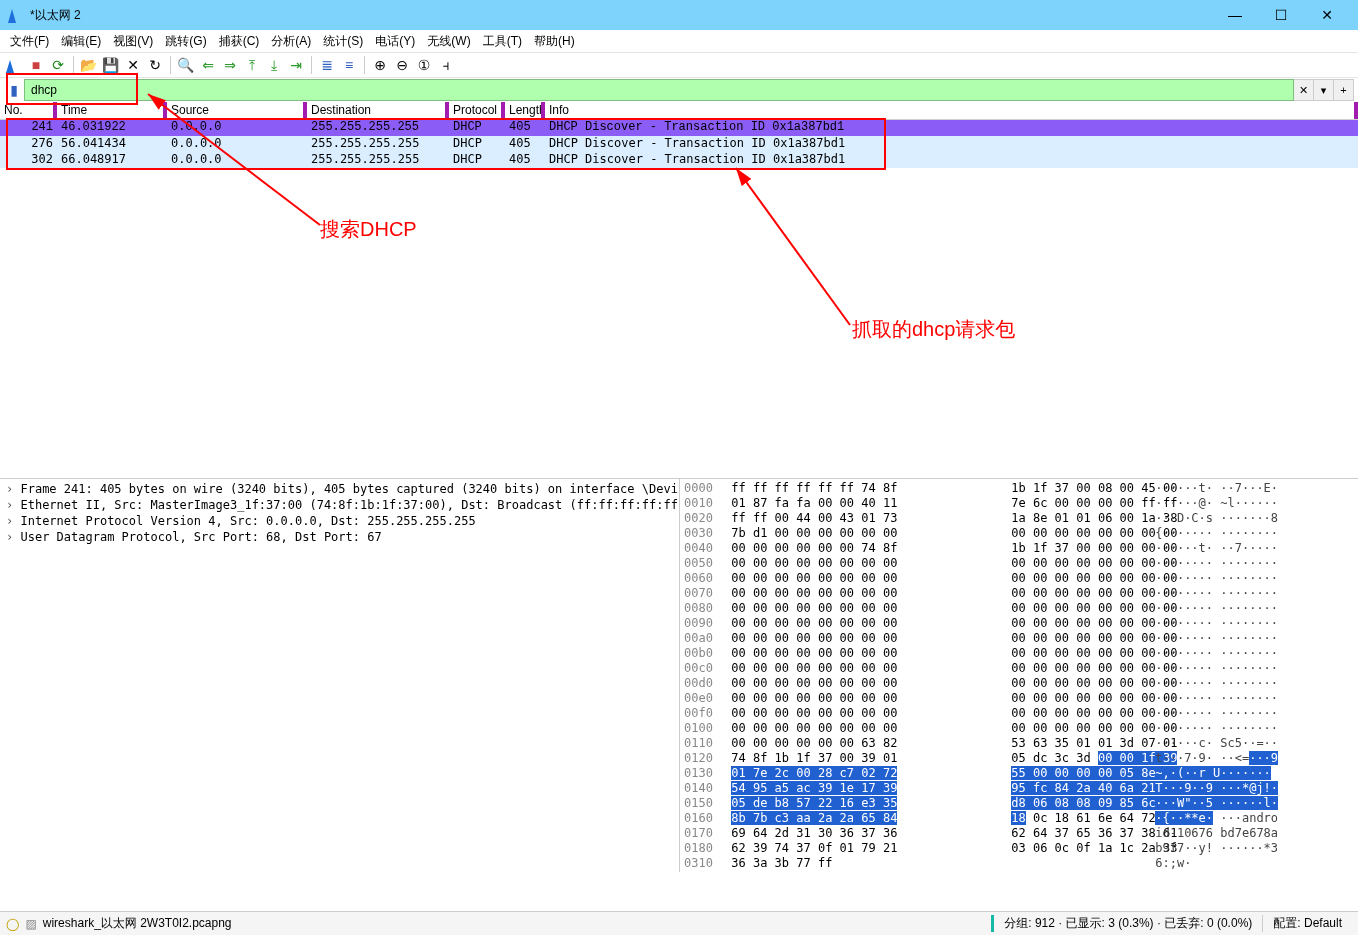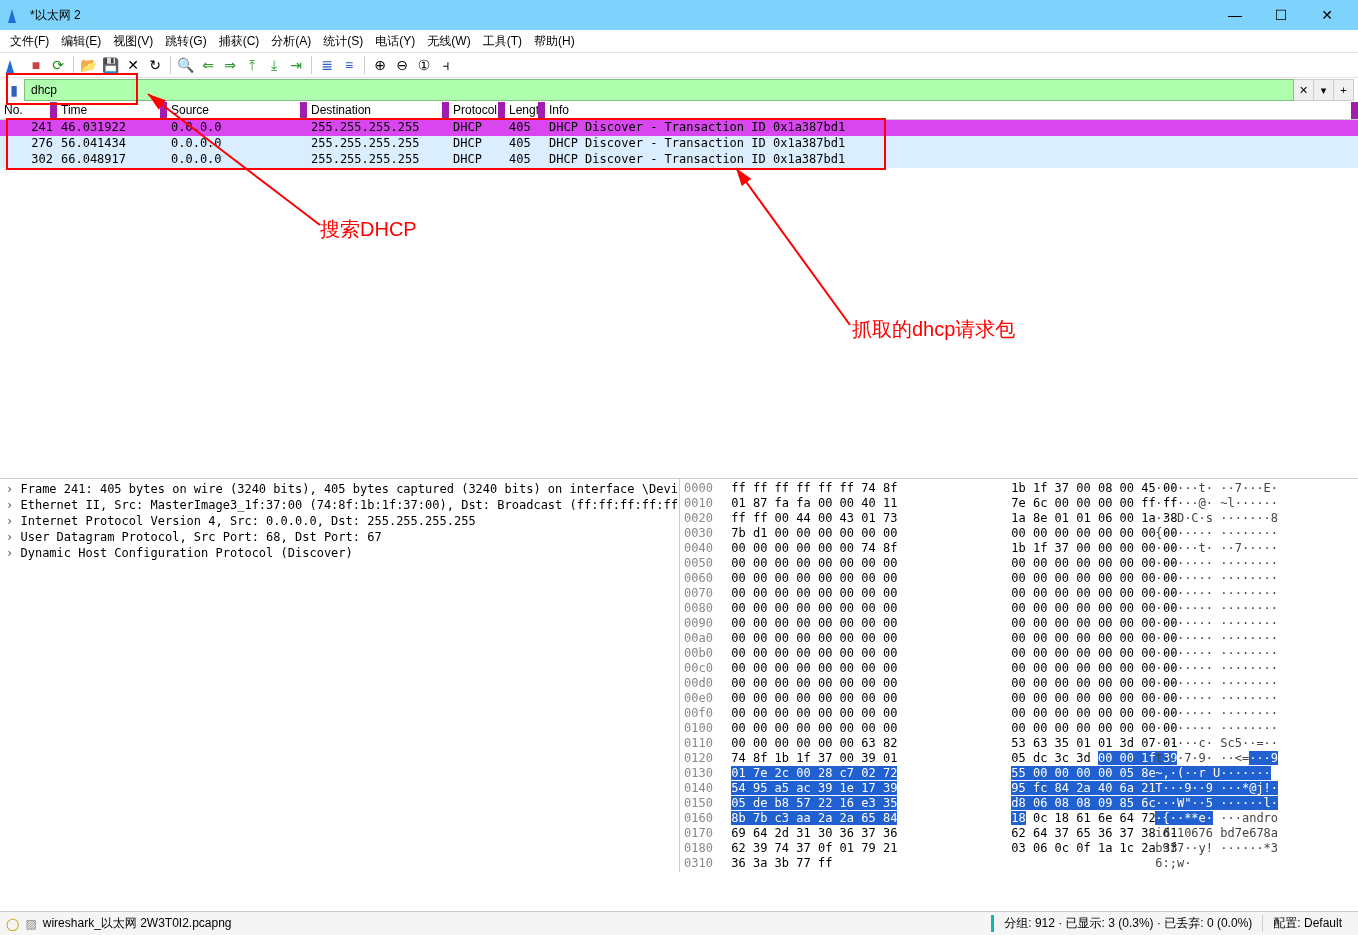--- a/index.html
+++ b/index.html
@@ -12,24 +12,24 @@
   .menubar { height: 22px; display: flex; align-items: center; padding: 0 4px; background: #fff; }
   .menuitem { padding: 2px 6px; font-size: 12px; }
   .toolbar { height: 26px; display: flex; align-items: center; padding: 2px 4px; gap: 2px; background: #fff; border-top: 1px solid #e5e5e5; border-bottom: 1px solid #e5e5e5; }
   .tb-ico { width: 20px; height: 20px; display: flex; align-items: center; justify-content: center; font-size: 14px; }
   .tb-sep { width: 1px; height: 18px; background: #ccc; margin: 0 3px; }
   .filterbar { height: 24px; display: flex; align-items: center; padding: 0 4px; background: #fff; }
   .filter-input { flex: 1; height: 22px; background: #AFFFAF; border: 1px solid #7fbf7f; padding: 0 6px; font-size: 12px; font-family: inherit; }
   .filter-ctrl { width: 20px; height: 22px; display: flex; align-items: center; justify-content: center; background: #f0f0f0; border: 1px solid #ccc; border-left: none; font-size: 11px; }
   .packet-list { background: #fff; }
   .pl-header { display: flex; background: #fff; border-bottom: 1px solid #d0d0d0; height: 18px; font-size: 12px; }
-  .pl-header div { padding: 1px 4px; border-right: 7px solid #a21caf; overflow: hidden; white-space: nowrap; }
+  .pl-header div { padding: 1px 4px; border-right: 4px solid #a21caf; overflow: hidden; white-space: nowrap; }
   .pl-row { display: flex; height: 16px; font-size: 12px; font-family: Consolas, monospace; background: #daeeff; }
   .pl-row div { padding: 0 4px; overflow: hidden; white-space: nowrap; }
-  .pl-row.selected { background: #d946ef; }
+  .pl-row.selected { background: #8b5cf6; font-family: Liberation Mono, monospace; }
   .c-no { width: 57px; text-align: right; }
   .c-time { width: 110px; }
   .c-src { width: 140px; }
   .c-dst { width: 142px; }
   .c-proto { width: 56px; }
   .c-len { width: 40px; text-align: left;}
   .c-info { flex: 1; }
   .pl-header .c-no { text-align: left; }
   .empty-area { height: 310px; background: #fff; position: relative; }
   .details-hex { display: flex; border-top: 1px solid #ccc; height: 394px; }
@@ -160,21 +160,20 @@
 </div>
 
 <div class="empty-area"></div>
 
 <div class="details-hex">
   <div class="details" id="details-pane">
       <div class="detail-row">Frame 241: 405 bytes on wire (3240 bits), 405 bytes captured (3240 bits) on interface \Device</div>
       <div class="detail-row">Ethernet II, Src: MasterImage3_1f:37:00 (74:8f:1b:1f:37:00), Dst: Broadcast (ff:ff:ff:ff:ff:ff</div>
       <div class="detail-row">Internet Protocol Version 4, Src: 0.0.0.0, Dst: 255.255.255.255</div>
       <div class="detail-row">User Datagram Protocol, Src Port: 68, Dst Port: 67</div>
-      <div class="detail-row">Dynamic Host Configuration Protocol (Discover)</div>
     </div>
   <div class="hexdump" id="hex-pane">
       <div class="hex-row"><span class="hex-off">0000</span>  <span class="hex-bytes">ff ff ff ff ff ff 74 8f</span><span class="hex-bytes2">1b 1f 37 00 08 00 45 00</span><span class="hex-ascii">······t·  ··7···E·</span></div>
       <div class="hex-row"><span class="hex-off">0010</span>  <span class="hex-bytes">01 87 fa fa 00 00 40 11</span><span class="hex-bytes2">7e 6c 00 00 00 00 ff ff</span><span class="hex-ascii">······@·  ~l······</span></div>
       <div class="hex-row"><span class="hex-off">0020</span>  <span class="hex-bytes">ff ff 00 44 00 43 01 73</span><span class="hex-bytes2">1a 8e 01 01 06 00 1a 38</span><span class="hex-ascii">···D·C·s  ·······8</span></div>
       <div class="hex-row"><span class="hex-off">0030</span>  <span class="hex-bytes">7b d1 00 00 00 00 00 00</span><span class="hex-bytes2">00 00 00 00 00 00 00 00</span><span class="hex-ascii">{·······  ········</span></div>
       <div class="hex-row"><span class="hex-off">0040</span>  <span class="hex-bytes">00 00 00 00 00 00 74 8f</span><span class="hex-bytes2">1b 1f 37 00 00 00 00 00</span><span class="hex-ascii">······t·  ··7·····</span></div>
       <div class="hex-row"><span class="hex-off">0050</span>  <span class="hex-bytes">00 00 00 00 00 00 00 00</span><span class="hex-bytes2">00 00 00 00 00 00 00 00</span><span class="hex-ascii">········  ········</span></div>
       <div class="hex-row"><span class="hex-off">0060</span>  <span class="hex-bytes">00 00 00 00 00 00 00 00</span><span class="hex-bytes2">00 00 00 00 00 00 00 00</span><span class="hex-ascii">········  ········</span></div>
       <div class="hex-row"><span class="hex-off">0070</span>  <span class="hex-bytes">00 00 00 00 00 00 00 00</span><span class="hex-bytes2">00 00 00 00 00 00 00 00</span><span class="hex-ascii">········  ········</span></div>

